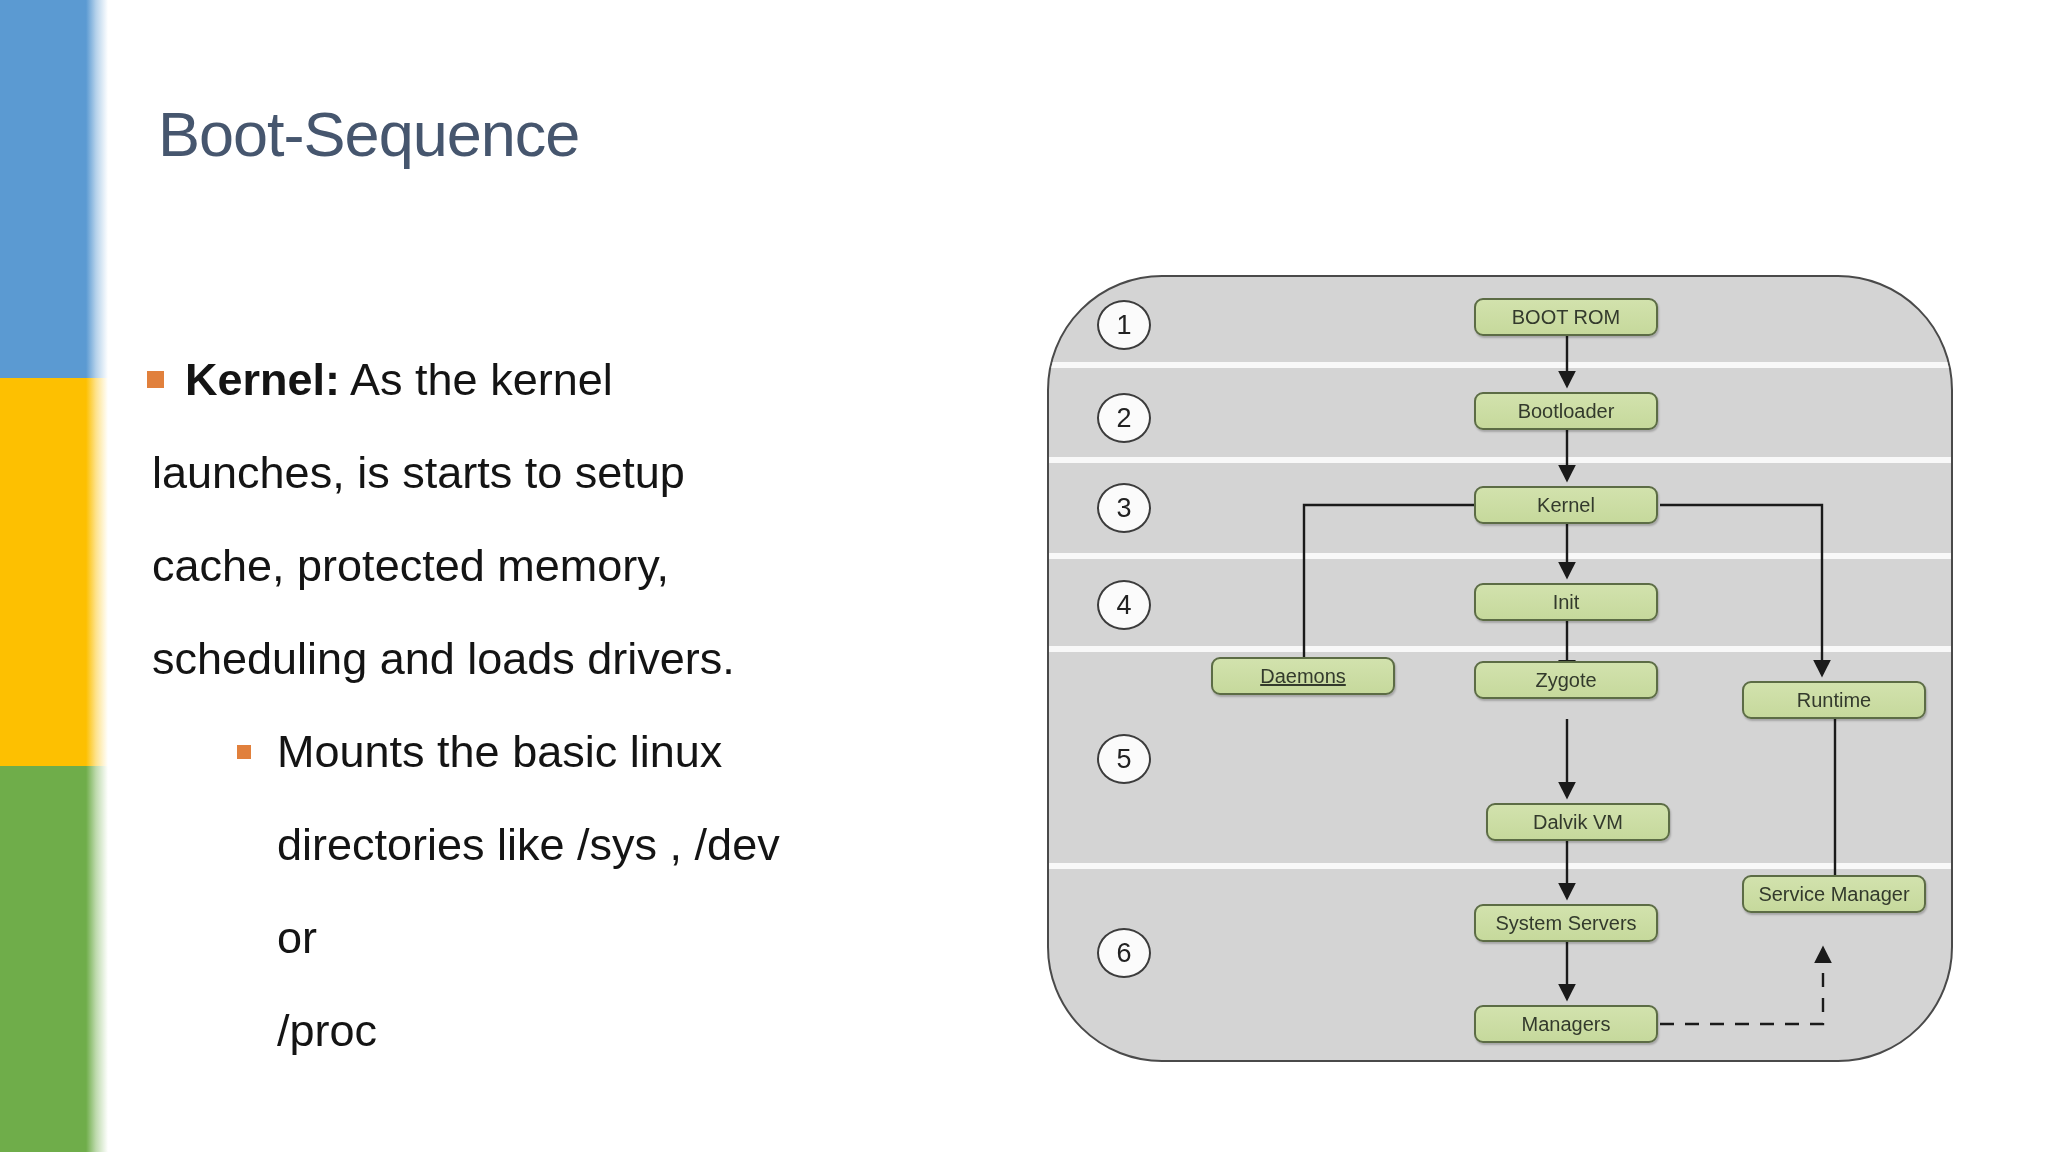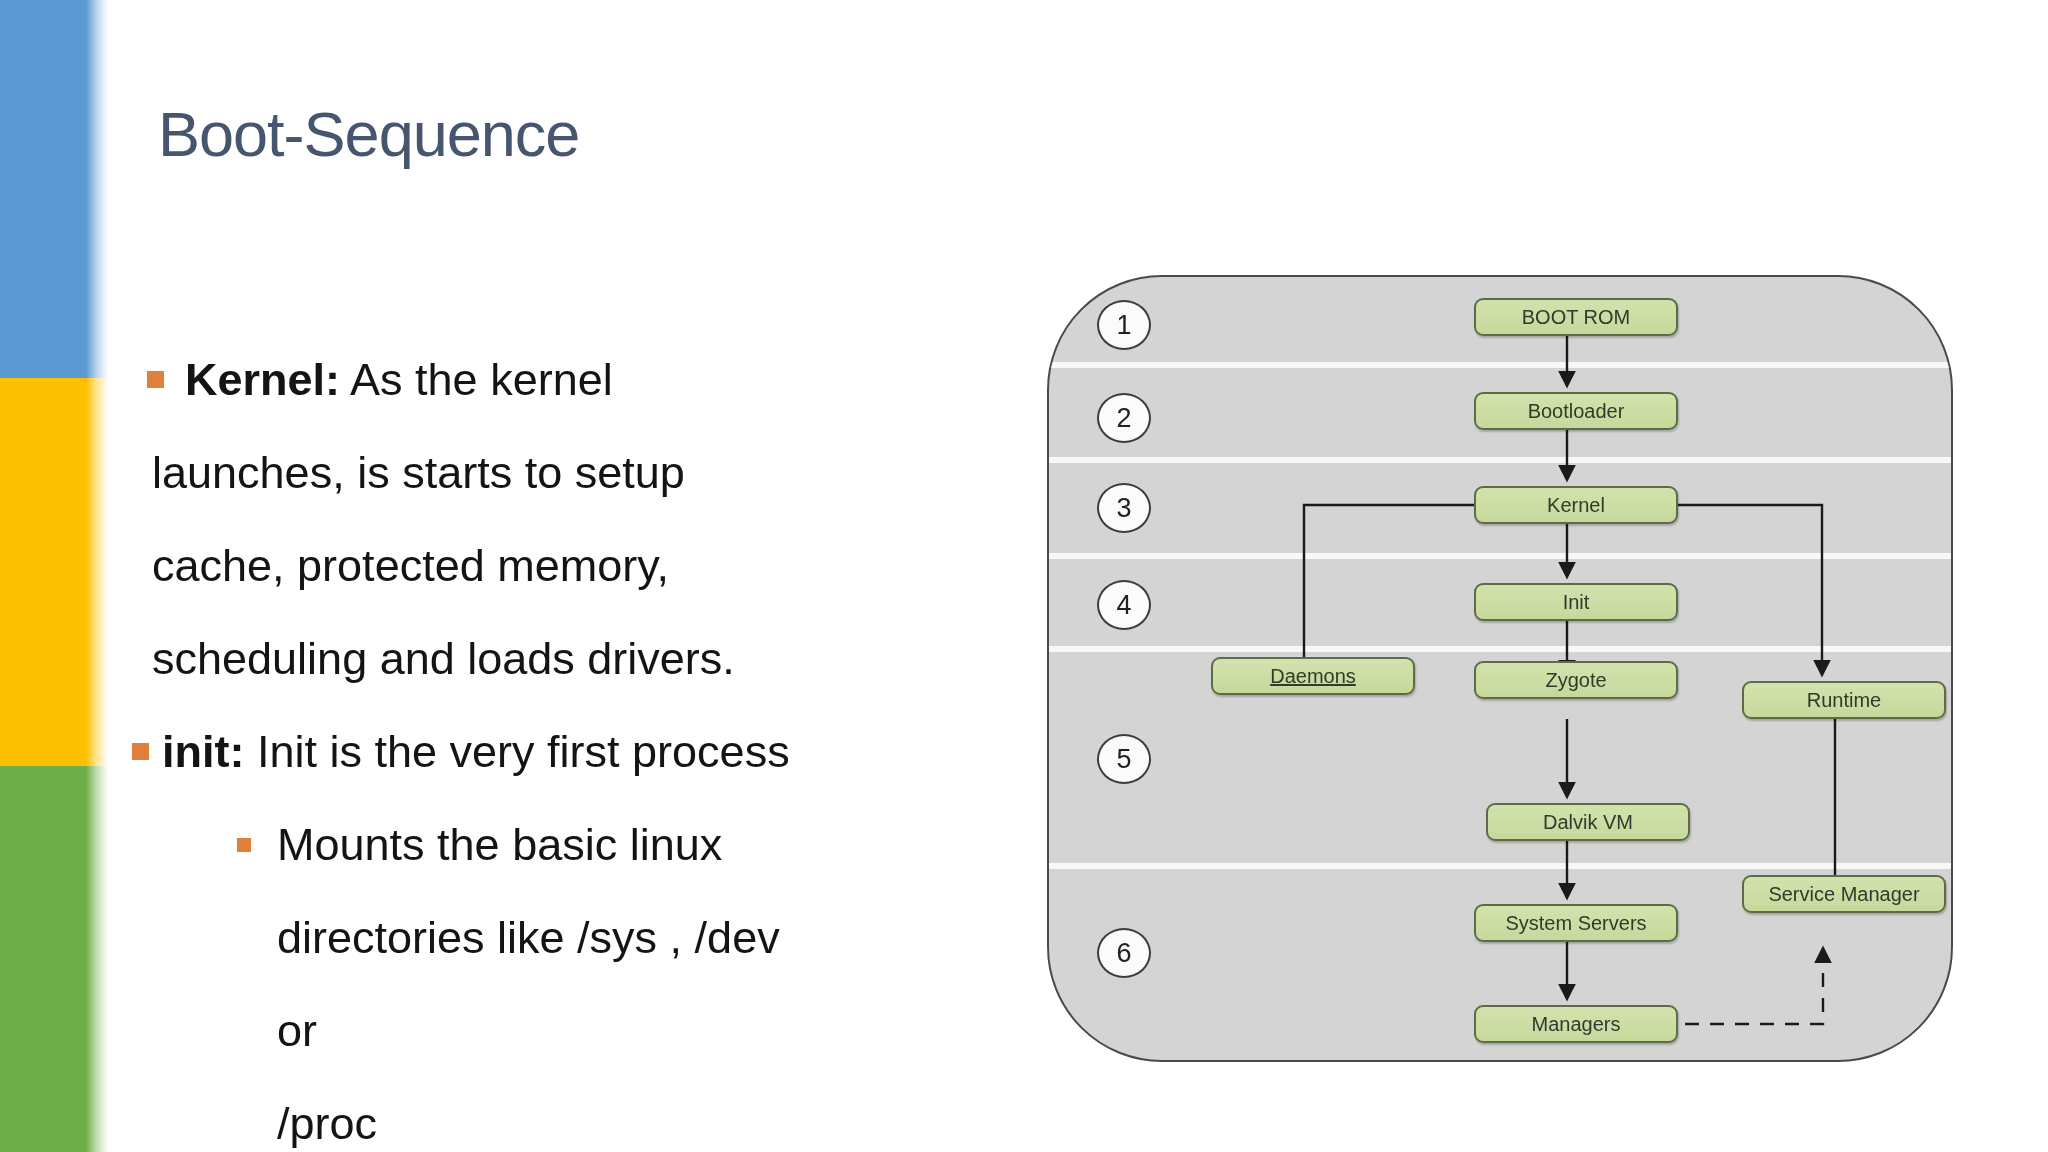--- a/index.html
+++ b/index.html
@@ -67,21 +67,21 @@
     position:absolute; width:54px; height:50px;
     background:#fbfbfb; border:2px solid #3c3c3c; border-radius:50%;
     display:flex; align-items:center; justify-content:center;
     font-size:27px; color:#222;
   }
   .c1 { left:48px; top:23px; }  .c2 { left:48px; top:116px; }
   .c3 { left:48px; top:206px; } .c4 { left:48px; top:303px; }
   .c5 { left:48px; top:457px; } .c6 { left:48px; top:651px; }
 
   .node {
-    position:absolute; width:204px; height:38px;
+    position:absolute; width:184px; height:38px;
     background:linear-gradient(#d2e2ad,#c6d99c);
     border:2px solid #5c6c45; border-radius:9px;
     display:flex; align-items:center; justify-content:center;
     font-size:20px; color:#333a2c;
     box-shadow:1px 2px 2px rgba(0,0,0,.22);
     white-space:nowrap;
   }
   .n-bootrom        { left:425px; top:21px;  }
   .n-bootloader     { left:425px; top:115px; }
   .n-kernel         { left:425px; top:209px; }
@@ -111,24 +111,20 @@
     <span class="t-b1first"><span class="bold">Kernel:</span><span> As the kernel</span></span>
   </div>
   <div class="line">
     <span class="t-wrap1">launches, is starts to setup</span>
   </div>
   <div class="line">
     <span class="t-wrap1">cache, protected memory,</span>
   </div>
   <div class="line">
     <span class="t-wrap1">scheduling and loads drivers.</span>
-  </div>
-  <div class="line">
-    <span class="bullet lv1 b-lv1-b"></span>
-    <span class="t-b2first"><span class="bold">init:</span><span> Init is the very first process</span></span>
   </div>
   <div class="line">
     <span class="bullet lv2 b-lv2"></span>
     <span class="t-sub">Mounts the basic linux</span>
   </div>
   <div class="line">
     <span class="t-sub">directories like /sys , /dev</span>
   </div>
   <div class="line">
     <span class="t-sub">or</span>

